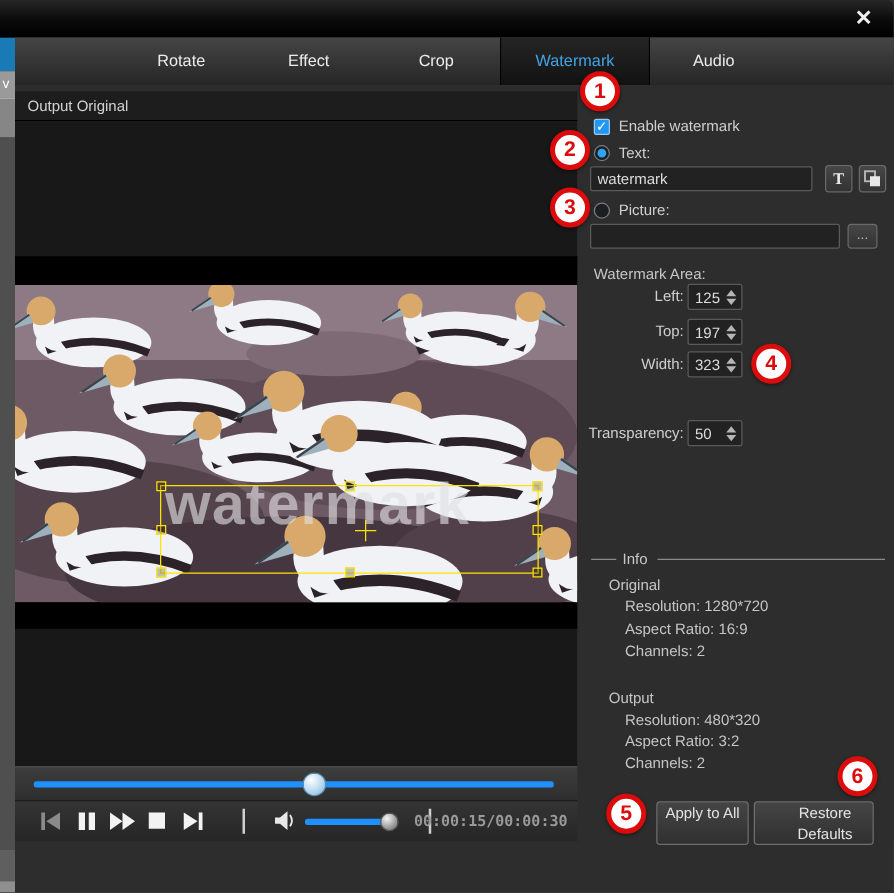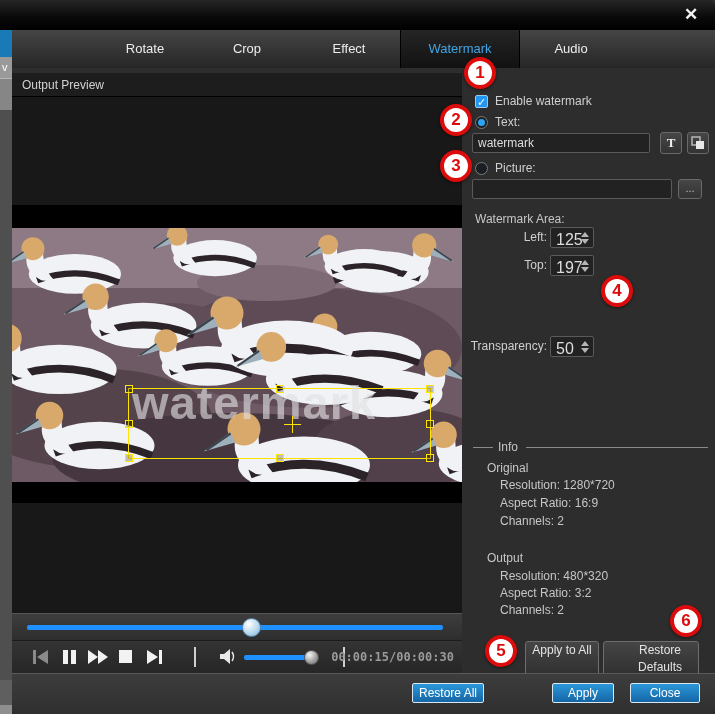--- a/index.html
+++ b/index.html
@@ -77,21 +77,21 @@
   .radio.sel:after { content:""; position:absolute; left:2px; top:2px; width:7px; height:7px;
     border-radius:50%; background:#2ea3f2; }
   .tinput { background:#222; border:1px solid #5a5a5a; border-radius:2px; color:#ddd;
     font-size:12px; padding:2px 5px; height:20px; font-family:"Liberation Sans",sans-serif; }
   .sqbtn { background:linear-gradient(180deg,#464646,#333); border:1px solid #6a6a6a; border-radius:3px;
     color:#eee; text-align:center; cursor:pointer; }
   .spinrow { position:absolute; left:0; width:253px; height:21px; }
   .spinlabel { position:absolute; right:170px; top:3px; color:#cfcfcf; white-space:nowrap; }
   .spinbox { position:absolute; left:88px; top:0; width:44px; height:21px; background:#222;
     border:1px solid #5a5a5a; border-radius:2px; color:#ddd; }
-  .spinval { position:absolute; left:5px; top:3px; font-size:16px;text-align:center; }
+  .spinval { position:absolute; left:5px; top:3px; font-size:12px;text-align:center; }
   .spinarrows { position:absolute; right:2px; top:1px; width:11px; height:18px; }
   .arr-up, .arr-dn { position:absolute; left:1px; width:0; height:0; cursor:pointer; }
   .arr-up { top:3px; border-left:4px solid transparent; border-right:4px solid transparent; border-bottom:5px solid #b5b5b5; }
   .arr-dn { bottom:3px; border-left:4px solid transparent; border-right:4px solid transparent; border-top:5px solid #b5b5b5; }
   .infoline { position:absolute; color:#c6c6c6; }
   .sepline { position:absolute; height:1px; background:#8a8a8a; }
   .panelbtn { position:absolute; height:35px; background:linear-gradient(180deg,#454545,#303030);
     border:1px solid #6e6e6e; border-radius:3px; color:#e4e4e4; font-size:12px; text-align:center; line-height:17px; cursor:pointer; }
 
   
@@ -116,27 +116,27 @@
   <div class="sliver dark"></div>
   <div class="sliver mid"></div>
   <div class="sliver light"></div>
 
   <div class="titlebar">
     <div class="close-btn">✕</div>
   </div>
 
   <div class="tabbar">
     <div class="tab">Rotate</div>
+    <div class="tab">Effect</div>
     <div class="tab">Crop</div>
-    <div class="tab">Effect</div>
     <div class="tab active">Watermark</div>
     <div class="tab">Audio</div>
   </div>
 
-  <div class="preview-header">Output Preview</div>
+  <div class="preview-header">Output Original</div>
 
   <div class="stage">
     <div class="letterbox">
       <div class="video">
         
         <svg width="450" height="254" viewBox="0 0 450 254">
           <defs>
             <g id="bird">
               <ellipse cx="58" cy="38" rx="44" ry="19" fill="#f0f2f6"></ellipse>
               <path d="M22,44 Q60,30 100,46" stroke="#2b2328" stroke-width="6" fill="none"></path>
@@ -284,20 +284,30 @@
     <div class="spinrow" style="top:187px;">
       <span class="spinlabel" style="right:168px">Top:</span>
       <div class="spinbox">
         <span class="spinval">197</span>
         <div class="spinarrows">
             <div class="arr-up"></div>
             <div class="arr-dn"></div>
           </div>
       </div>
     </div>
+    <div class="spinrow" style="top:213px;">
+      <span class="spinlabel" style="right:168px">Width:</span>
+      <div class="spinbox">
+        <span class="spinval">323</span>
+        <div class="spinarrows">
+            <div class="arr-up"></div>
+            <div class="arr-dn"></div>
+          </div>
+      </div>
+    </div>
     <div class="spinrow" style="top:268px;">
       <span class="spinlabel" style="right:168px">Transparency:</span>
       <div class="spinbox">
         <span class="spinval">50</span>
         <div class="spinarrows">
             <div class="arr-up"></div>
             <div class="arr-dn"></div>
           </div>
       </div>
     </div>
@@ -313,25 +323,20 @@
 
     <div class="infoline" style="left:25px; top:483px;">Output</div>
     <div class="infoline" style="left:38px; top:501px;">Resolution: 480*320</div>
     <div class="infoline" style="left:38px; top:518px;">Aspect Ratio: 3:2</div>
     <div class="infoline" style="left:38px; top:535px;">Channels: 2</div>
 
     <div class="panelbtn" style="left:63px; top:573px; width:74px;">Apply to All</div>
     <div class="panelbtn" style="left:141px; top:573px; width:96px;padding-left:18px;">Restore Defaults</div>
   </div>
 
-  <div class="footer">
-    <div class="bluebtn" style="right:231px; width:72px;">Restore All</div>
-    <div class="bluebtn" style="right:101px; width:62px;">Apply</div>
-    <div class="bluebtn" style="right:15px; width:70px;">Close</div>
-  </div>
 
   <div class="ann" style="left:464px; top:57px;">1</div>
   <div class="ann" style="left:440px; top:104px;">2</div>
   <div class="ann" style="left:440px; top:150px;">3</div>
   <div class="ann" style="left:601px; top:275px;">4</div>
   <div class="ann" style="left:485px; top:635px;">5</div>
   <div class="ann" style="left:670px; top:605px;">6</div>
 
 </div>
 

